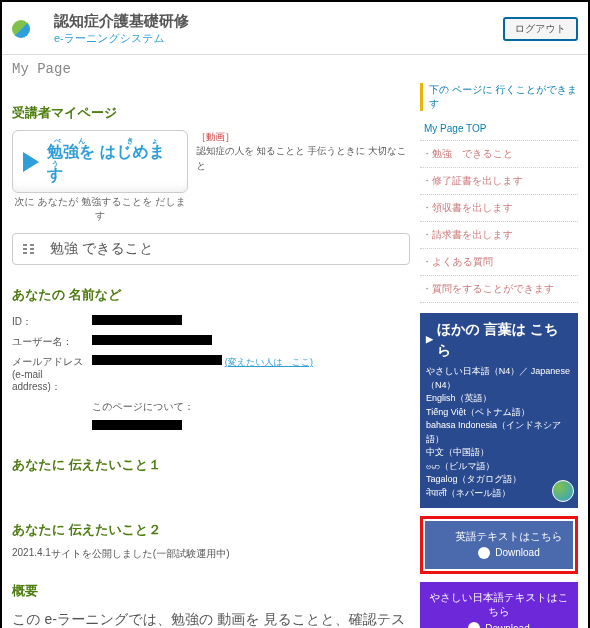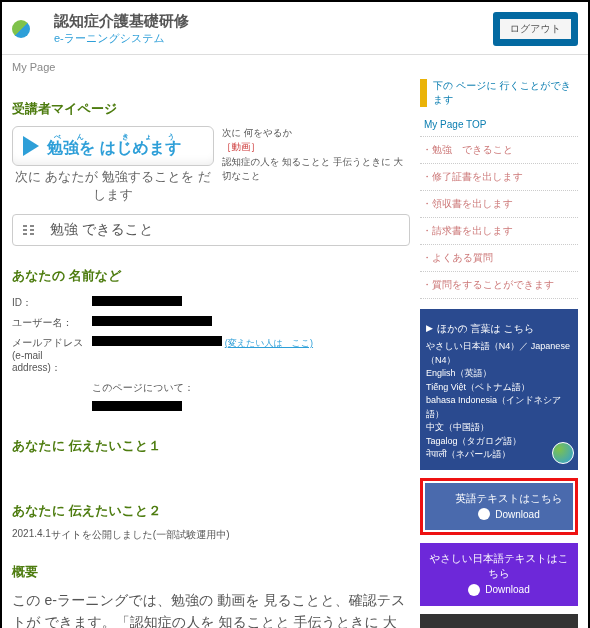--- a/index.html
+++ b/index.html
@@ -3,33 +3,33 @@
 <meta charset="utf-8">
 <style>
   * { box-sizing: border-box; margin: 0; padding: 0; }
   body { font-family: "Meiryo", "MS PGothic", sans-serif; background: #fff; color: #333; font-size: 12px; }
   .page { width: 590px; margin: 0 auto; border: 2px solid #000; padding: 6px 10px 10px; background: #fff; }
   .header { display: flex; align-items: center; justify-content: space-between; padding: 4px 0 8px; }
   .brand { display: flex; align-items: center; gap: 24px; }
   .logo { width: 18px; height: 18px; border-radius: 50%; background: linear-gradient(135deg,#7fc24b 0 50%,#2e9fd8 50%); }
   .titles .t1 { font-size: 15px; font-weight: bold; color: #555; }
   .titles .t2 { font-size: 11px; color: #2e9fd8; }
-  .logout { border: 7px solid #0369a1; border-radius: 3px; padding: 3px 10px; font-size: 10px; color: #555; background: #f5f5f5; cursor: pointer; }
+  .logout { border: 2px solid #0369a1; border-radius: 3px; padding: 3px 10px; font-size: 10px; color: #555; background: #f5f5f5; cursor: pointer; }
   .divider { height: 1px; background: #ddd; margin: 0 -10px 6px; }
-  .crumb { font-size: 11px; color: #888; margin: 2px 0 6px; }
+  .crumb { font-size: 14px; color: #888; margin: 2px 0 6px; font-family: Liberation Mono, monospace; }
   .columns { display: flex; gap: 10px; align-items: flex-start; }
   .main { flex: 1; min-width: 0; }
   .side { width: 158px; flex-shrink: 0; }
   .h-section { color: #4d7c0f; font-weight: bold; font-size: 13px; margin: 21px 0 8px; }
   .study-row { display: flex; gap: 8px; align-items: flex-start; }
   .study-btn { border: 1px solid #ccc; border-radius: 6px; padding: 6px 10px; display: flex; align-items: center; gap: 8px; box-shadow: inset 0 -8px 10px -6px rgba(0,0,0,.08); cursor: pointer; background: #fff; }
   .play-tri { width: 0; height: 0; border-top: 10px solid transparent; border-bottom: 10px solid transparent; border-left: 16px solid #2e9fd8; }
   .study-text { color: #2e9fd8; font-weight: bold; font-size: 16px; }
   ruby rt { font-size: 7px; color: #2e9fd8; }
-  .study-sub { font-size: 13px; color: #666; text-align: center; margin-top: 2px; }
+  .study-sub { font-size: 10px; color: #666; text-align: center; margin-top: 2px; }
   .next-block { font-size: 9.5px; color: #555; line-height: 1.5; }
   .next-block .movie { color: #c33; }
   .skill-row { display: flex; align-items: center; border: 1px solid #ccc; border-radius: 4px; padding: 6px 10px; margin: 10px 0 16px; background: #fff; cursor: pointer; }
   .bullets { display: grid; grid-template-columns: repeat(2,4px); grid-template-rows: repeat(3,2px); gap: 2px 3px; margin-right: 16px; }
   .bullets i { width: 4px; height: 2px; background: #888; display: block; }
   .skill-label { font-size: 14px; color: #555; }
   .formish { margin: 8px 0 14px; }
   .form-row { display: flex; font-size: 10px; color: #555; padding: 3px 0; align-items: flex-start; }
   .form-row .k { width: 80px; flex-shrink: 0; }
   .form-row .v { flex: 1; }
@@ -42,28 +42,28 @@
   .summary { font-size: 14px; color: #555; line-height: 1.6; margin: 4px 0 10px; }
   .flow { border: 1px solid #ccc; padding: 10px; display: flex; align-items: center; justify-content: center; gap: 6px; flex-wrap: wrap; background: #fafafa; }
   .flow-item { display: flex; align-items: center; gap: 4px; font-weight: bold; }
   .flow-item .ico { width: 22px; height: 18px; display: inline-block; }
   .flow-item.dv { color: #0a7db0; }
   .arrow { font-size: 16px; font-weight: bold; }
   .arrow.red { color: #c33; }
   ruby.fr rt { color: inherit; font-size: 7px; }
 
   
-  .side-head { border-left: 7px solid #eab308; padding-left: 6px; font-size: 10px; color: #0a7db0; margin-bottom: 6px; }
+  .side-head { border-left: 3px solid #eab308; padding-left: 6px; font-size: 10px; color: #0a7db0; margin-bottom: 6px; }
   .side-list { list-style: none; }
   .side-list li { font-size: 10px; padding: 6px 4px; border-bottom: 1px dotted #ccc; cursor: pointer; }
   .side-list li.top { color: #0a7db0; }
   .side-list li.sub { color: #c77; padding-left: 12px; position: relative; }
   .side-list li.sub::before { content: "・"; position: absolute; left: 2px; color: #c77; }
   .lang-box { background: #2a4a8f; color: #fff; margin-top: 10px; padding: 6px 6px 8px; font-size: 9px; line-height: 1.5; position: relative; }
-  .lang-box .lh { font-weight: normal; font-size: 10px; display: flex; align-items: center; gap: 4px; margin-bottom: 4px; margin-top: 6px; }
+  .lang-box .lh { font-weight: bold; font-size: 14px; display: flex; align-items: center; gap: 4px; margin-bottom: 4px; }
   .lang-box .lh::before { content: "▶"; font-size: 9px; }
   .globe { position: absolute; right: 4px; bottom: 6px; width: 22px; height: 22px; border-radius: 50%; background: radial-gradient(circle at 30% 30%, #7fc24b, #2e9fd8); border: 1px solid #fff; }
   .dl-card { color: #fff; padding: 8px 8px; margin-top: 8px; font-size: 10px; text-align: center; cursor: pointer; }
   .dl-card .tt { font-size: 10.5px; margin-bottom: 3px; line-height: 1.4; }
   .dl-card .dl { display: inline-flex; align-items: center; gap: 5px; font-size: 10px; }
   .dl-card .dl::before { content: ""; width: 12px; height: 12px; border-radius: 50%; background: #fff; display: inline-block; position: relative; }
   .dl-card.blue { background: #4a6aad; padding-left: 28px; }
   .dl-card.green { background: #6d28d9; }
   .dl-card.black { background: #333; }
   .redbox { border: 3px solid #e11; padding: 2px; margin-top: 8px; }
@@ -95,21 +95,20 @@
         <div>
           <div class="study-btn">
             <div class="play-tri"></div>
             <div class="study-text">
               <ruby><span>勉強を はじめます</span><rt>べん　きょう</rt></ruby>
             </div>
           </div>
           <div class="study-sub">次に あなたが 勉強することを だします</div>
         </div>
         <div class="next-block">
-          <div>次に 何をやるか</div>
           <div class="movie">［動画］</div>
           <div>認知症の人を 知ることと 手伝うときに 大切なこと</div>
         </div>
       </div>
 
       <div class="skill-row">
         <span class="bullets">
             <i></i>
             <i></i>
             <i></i>
@@ -186,20 +185,21 @@
         <li class="sub">質問をすることができます</li>
       </ul>
 
       <div class="lang-box">
         <div class="lh">ほかの 言葉は こちら</div>
         <div>やさしい日本語（N4）／ Japanese（N4）</div>
         <div>English（英語）</div>
         <div>Tiếng Việt（ベトナム語）</div>
         <div>bahasa Indonesia（インドネシア語）</div>
         <div>中文（中国語）</div>
+        <div>ဗမာ（ビルマ語）</div>
         <div>Tagalog（タガログ語）</div>
         <div>नेपाली（ネパール語）</div>
         <div class="globe"></div>
       </div>
 
       <div class="redbox">
         <div class="dl-card blue">
           <div class="tt">英語テキストはこちら</div>
           <div class="dl">Download</div>
         </div>

